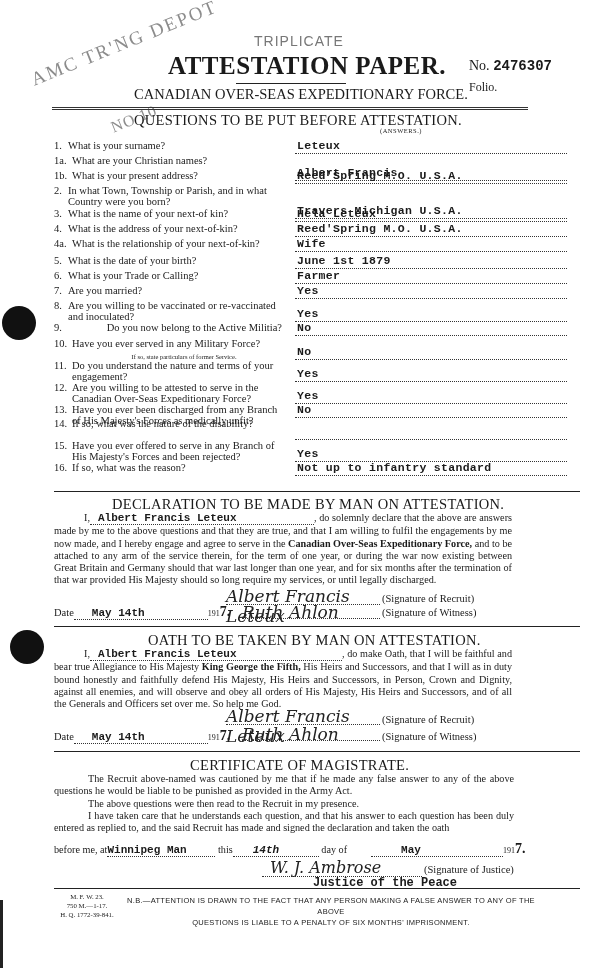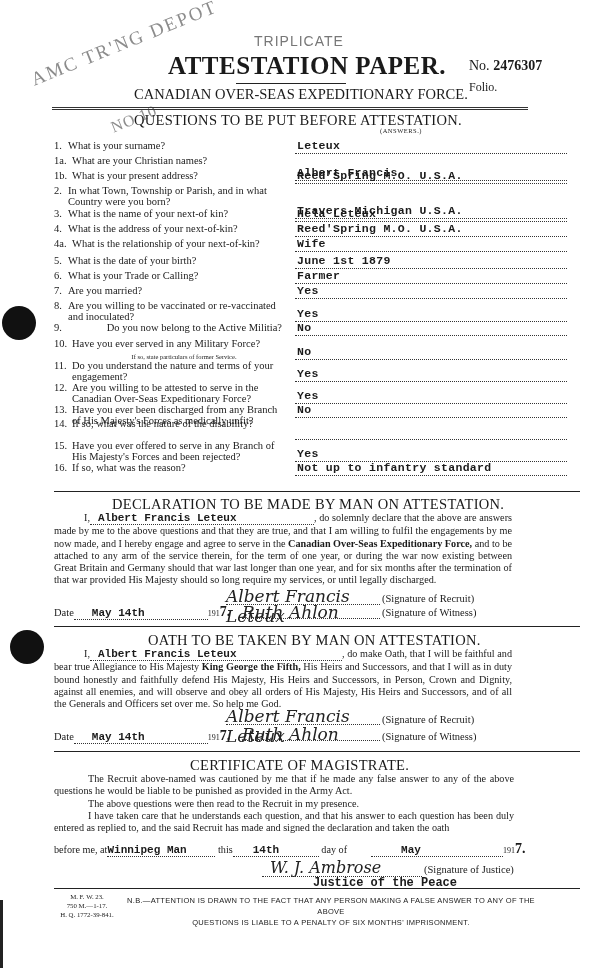--- a/index.html
+++ b/index.html
@@ -5,21 +5,21 @@
   html, body { margin:0; padding:0; }
   body {
     width:600px; height:968px; background:#ffffff; position:relative; overflow:hidden;
     font-family:"Liberation Serif", "DejaVu Serif", serif; color:#1a1a1a;
   }
   .abs { position:absolute; }
   .mono { font-family:"Liberation Mono", "DejaVu Sans Mono", monospace; font-weight:bold; }
   .triplicate { left:254px; top:33px; font-family:"Liberation Sans", sans-serif; font-size:14px; letter-spacing:1px; color:#777; }
   .title { left:168px; top:52px; font-size:25px; letter-spacing:0.5px;font-weight:bold; }
   .serialno { left:469px; top:58px; font-size:14px; }
-  .serialno .num { font-family:Liberation Serif, serif; font-weight:bold; }
+  .serialno .num { font-family:Liberation Mono, monospace; font-weight:bold; }
   .folio { left:469px; top:80px; font-size:12px; }
   .subtitle { left:134px; top:86px; font-size:14.5px; }
   .hr { position:absolute; height:0; border-top:1.4px solid #222; }
   .hr2 { position:absolute; height:0; border-top:3px double #333; }
   .section-head { font-size:14.5px; letter-spacing:0.3px; }
   .answers-label { left:380px; top:127px; font-size:6.5px; letter-spacing:0.5px; }
 
   .qrow { position:absolute; left:54px; width:526px; font-size:10.5px; line-height:11px; }
   .qnum { position:absolute; left:0; width:28px; text-align:left; }
   .qtext { position:absolute; left:14px; width:218px; }
@@ -202,21 +202,21 @@
 <div class="hr" style="left:54px; top:751px; width:526px;"></div>
 
 <div class="abs section-head" style="left:190px; top:757px;">CERTIFICATE OF MAGISTRATE.</div>
 <div class="para" style="top:773px; width:460px;">
   <div style="text-indent:34px;">The Recruit above-named was cautioned by me that if he made any false answer to any of the above questions he would be liable to be punished as provided in the Army Act.</div>
   <div style="text-indent:34px;">The above questions were then read to the Recruit in my presence.</div>
   <div style="text-indent:34px;">I have taken care that he understands each question, and that his answer to each question has been duly entered as replied to, and the said Recruit has made and signed the declaration and taken the oath</div>
 </div>
 <div class="abs siglabel" style="left:54px; top:841px; width:526px; font-size:10.2px;">
   <span>before me, at</span><span class="fill mono" style="width:108px; font-size:11px;">Winnipeg Man</span>
-  <span>this</span><span class="fill mono" style="width:66px; font-size:11px; padding-left:20px;">14th</span>
+  <span>this</span><span class="fill mono" style="width:66px; font-size:11px; padding-left:20px;font-style:italic;">14th</span>
   <span>day of</span><span class="fill mono" style="width:102px; font-size:11px; padding-left:30px;margin-left:24px;">May</span><span style="font-size:8px;">191</span><span class="bold" style="font-size:14px;">7.</span>
 </div>
 <div class="abs" style="left:262px; top:858px; width:160px; border-bottom:1px dotted #333; height:18px;">
   <span class="sig" style="font-size:16px; padding-left:8px;">W. J. Ambrose</span>
 </div>
 <div class="abs siglabel" style="left:424px; top:864px;">(Signature of Justice)</div>
 <div class="abs mono" style="left:313px; top:876px; font-size:12px;">Justice of the Peace</div>
 <div class="hr" style="left:54px; top:888px; width:526px; border-top-width:1.6px;"></div>
 
 <div class="abs formcode" style="left:52px; top:892px; width:70px;">

